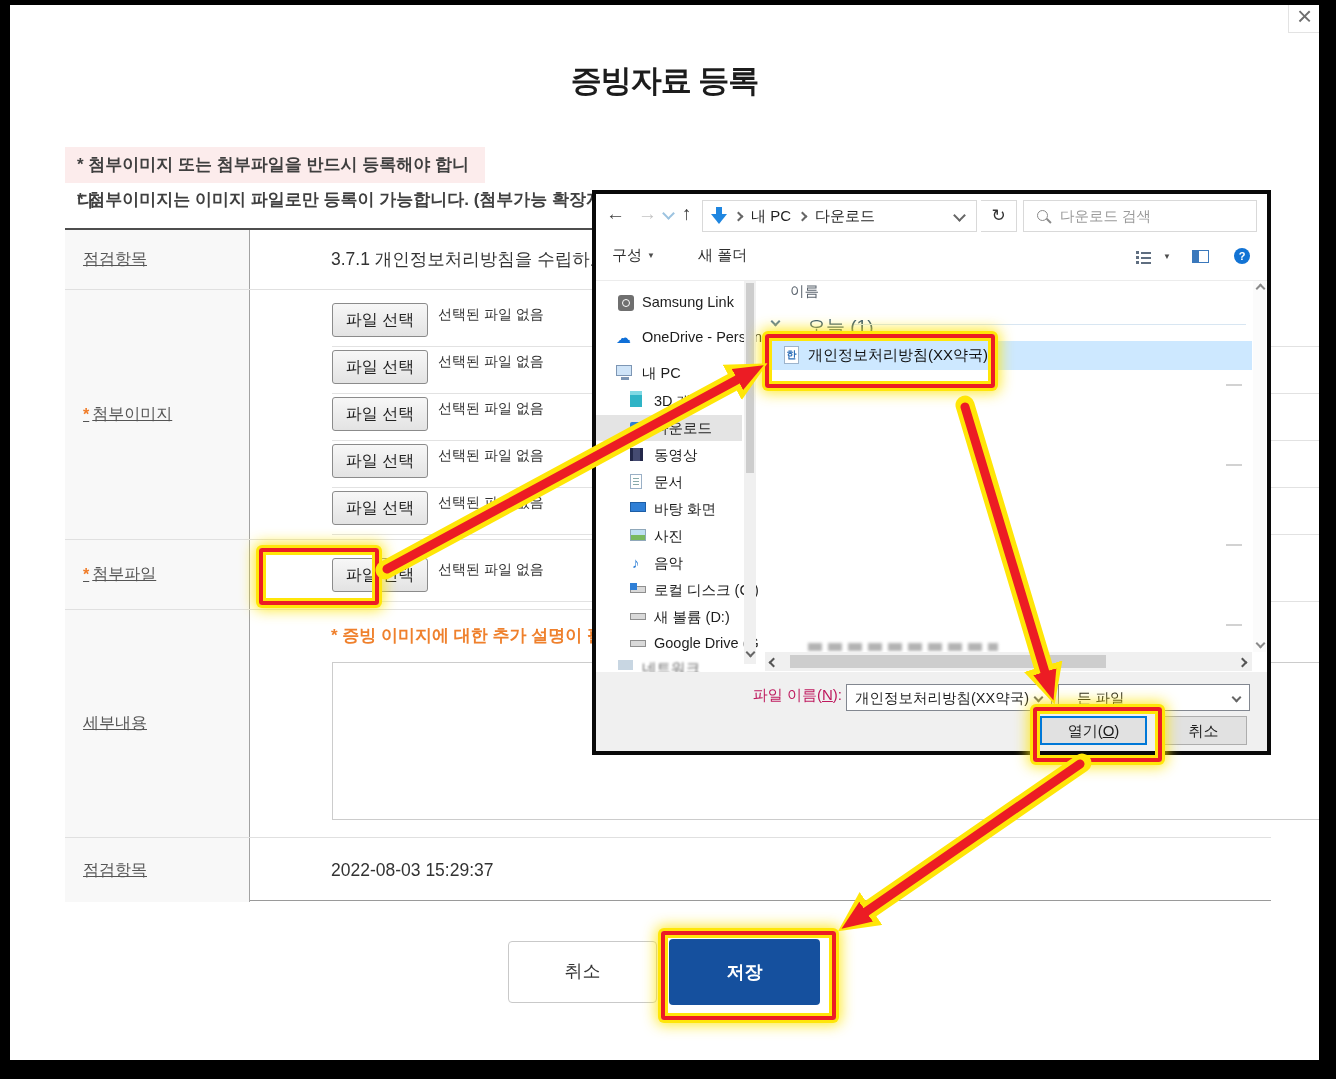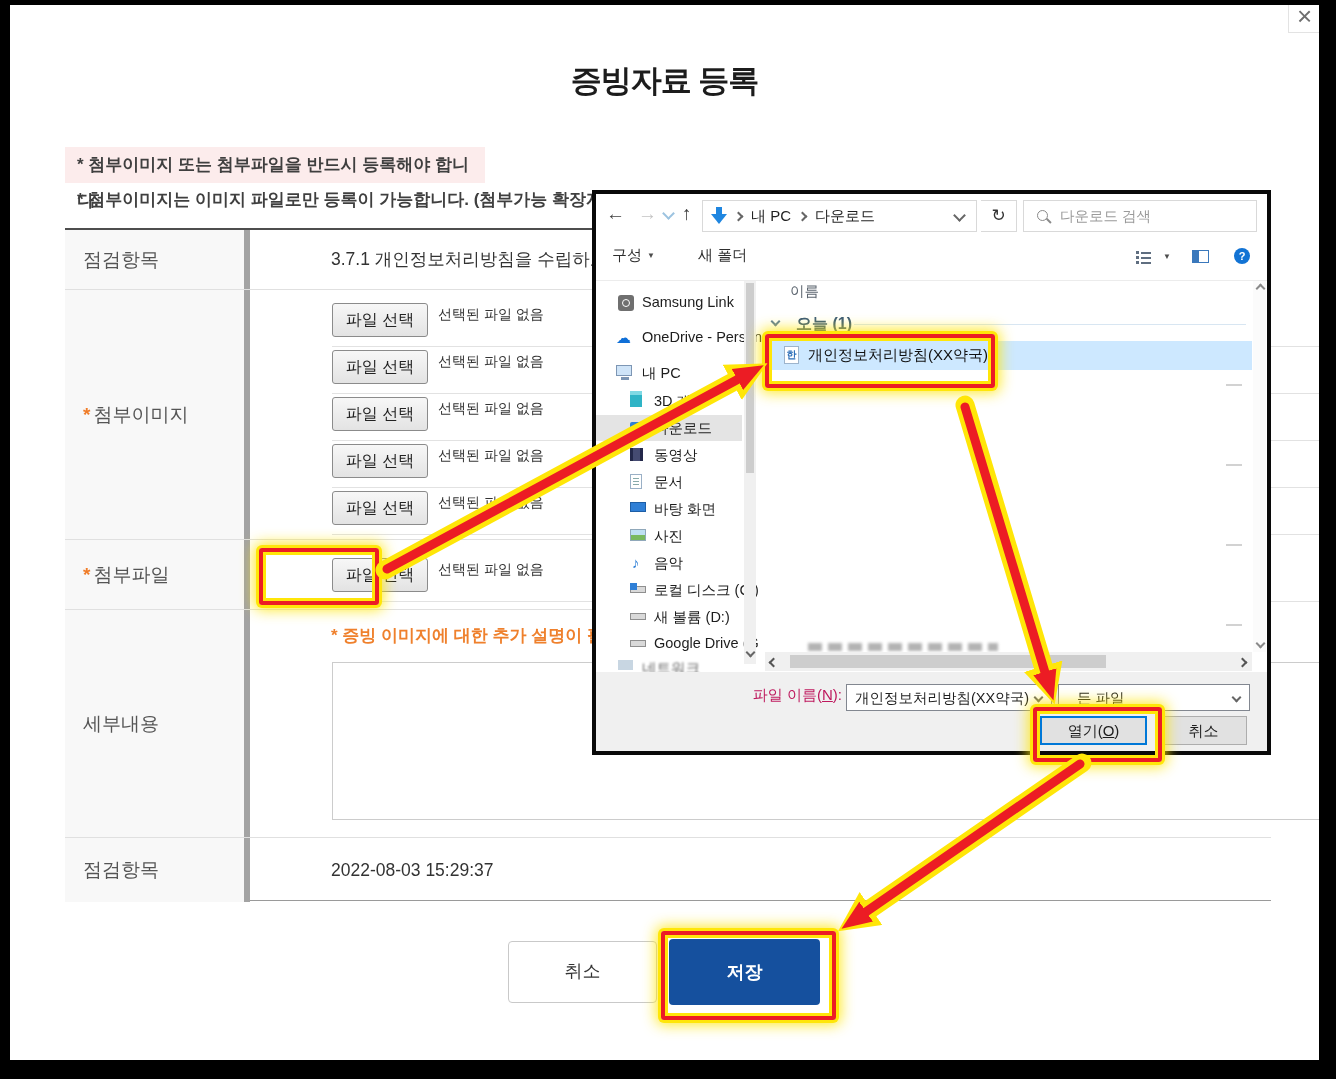--- a/index.html
+++ b/index.html
@@ -12,22 +12,22 @@
              font-size:26px;line-height:28px;text-align:center;z-index:5;cursor:pointer;}
   .page-title{position:absolute;left:10px;top:60px;width:1309px;text-align:center;
               font-size:31px;font-weight:bold;color:#1c1c1c;letter-spacing:-1px;}
   .notice1{position:absolute;left:65px;top:147px;width:420px;height:36px;background:#fcecec;
            font-size:17px;font-weight:bold;color:#3f3f3f;line-height:36px;padding-left:12px;box-sizing:border-box;}
   .notice2{position:absolute;left:77px;top:188px;font-size:17px;font-weight:bold;color:#3f3f3f;white-space:nowrap;}
   
   .ftable{position:absolute;left:65px;top:228px;width:1206px;height:673px;
           border-top:2px solid #4d4d4d;border-bottom:1px solid #9a9a9a;box-sizing:border-box;}
   .frow{position:absolute;left:0;width:1206px;border-bottom:1px solid #e0e0e0;box-sizing:border-box;}
-  .fl{position:absolute;left:0;top:0;bottom:0;width:185px;background:#f8f8f8;border-right:6px solid #a3a3a3;
-      display:flex;align-items:center;padding-left:18px;box-sizing:border-box;font-size:19px;color:#555;}
+  .fl{position:absolute;left:0;top:0;bottom:0;width:185px;background:#f8f8f8;border-right:1px solid #a3a3a3;
+      display:flex;align-items:center;padding-left:18px;box-sizing:border-box;font-size:16px;color:#555;text-decoration:underline;}
   .req{color:#f07c28;margin-right:3px;font-weight:bold;}
   .fv{position:absolute;left:186px;top:0;bottom:0;right:0;}
   .file-row{position:absolute;left:81px;height:44px;width:990px;border-bottom:1px solid #e2e2e2;}
   .file-btn{position:absolute;left:0;top:1px;width:94px;height:32px;background:linear-gradient(#f7f7f7,#e3e3e3);
             border:1px solid #8b8b8b;border-radius:3px;font-size:16px;color:#222;text-align:center;
             line-height:31px;cursor:pointer;}
   .file-none{position:absolute;left:106px;top:4px;font-size:14px;color:#333;}
   .check-val{position:absolute;left:80px;top:0;line-height:59px;font-size:17.5px;color:#333;white-space:nowrap;}
   .detail-note{position:absolute;left:80px;top:14px;font-size:17px;font-weight:bold;color:#ef802c;white-space:nowrap;}
   .detail-area{position:absolute;left:81px;top:52px;width:988px;height:158px;border:1px solid #cccccc;
@@ -68,21 +68,21 @@
   .tb-sep{position:absolute;left:0;top:86px;width:100%;height:1px;background:#ececec;}
   .side-item{position:absolute;left:0;width:146px;height:26px;cursor:pointer;}
   .side-item.sel{background:#e4e4e4;}
   .side-label{position:absolute;top:4px;font-size:14.5px;color:#1d1d1d;white-space:nowrap;}
   .icon16{position:absolute;top:5px;width:16px;height:16px;}
   .scroll-track{position:absolute;background:#f0f0f0;}
   .scroll-thumb{position:absolute;background:#cdcdcd;}
   .scroll-arrow{position:absolute;width:10px;height:10px;display:flex;align-items:center;justify-content:center;}
   .list-head{position:absolute;left:194px;top:88px;font-size:14.5px;color:#5d6670;}
   .group-row{position:absolute;left:176px;top:120px;height:22px;cursor:pointer;}
-  .group-label{position:absolute;left:24px;top:0;font-size:16px;color:#3a5a78;white-space:nowrap;font-weight:bold;}
+  .group-label{position:absolute;left:35px;top:0;font-size:19px;color:#3a5a78;white-space:nowrap;}
   .group-line{position:absolute;left:258px;top:130px;width:392px;height:1px;background:#d8e6f2;}
   .file-sel-row{position:absolute;left:170px;top:147px;width:486px;height:29px;background:#cde8ff;cursor:pointer;}
   .hwp-icon{position:absolute;left:18px;top:5px;width:15px;height:18px;background:#fff;border:1px solid #9db4cc;
             box-sizing:border-box;font-size:10px;color:#2e6fb8;text-align:center;line-height:16px;font-weight:bold;}
   .file-sel-label{position:absolute;left:42px;top:5px;font-size:15px;color:#111;white-space:nowrap;}
   .dash{position:absolute;width:16px;height:2px;background:#d2d2d2;}
   .clipped-item{position:absolute;left:212px;top:449px;width:190px;height:8px;filter:blur(1.5px);
                 background:repeating-linear-gradient(90deg,#9a9a9a 0 14px,transparent 14px 20px);opacity:.75;}
   .dlg-footer{position:absolute;left:0;top:478px;width:671px;height:79px;background:#f0f0f0;}
   .fn-label{position:absolute;left:100px;top:14px;width:146px;text-align:right;font-size:15px;color:#be185d;}

